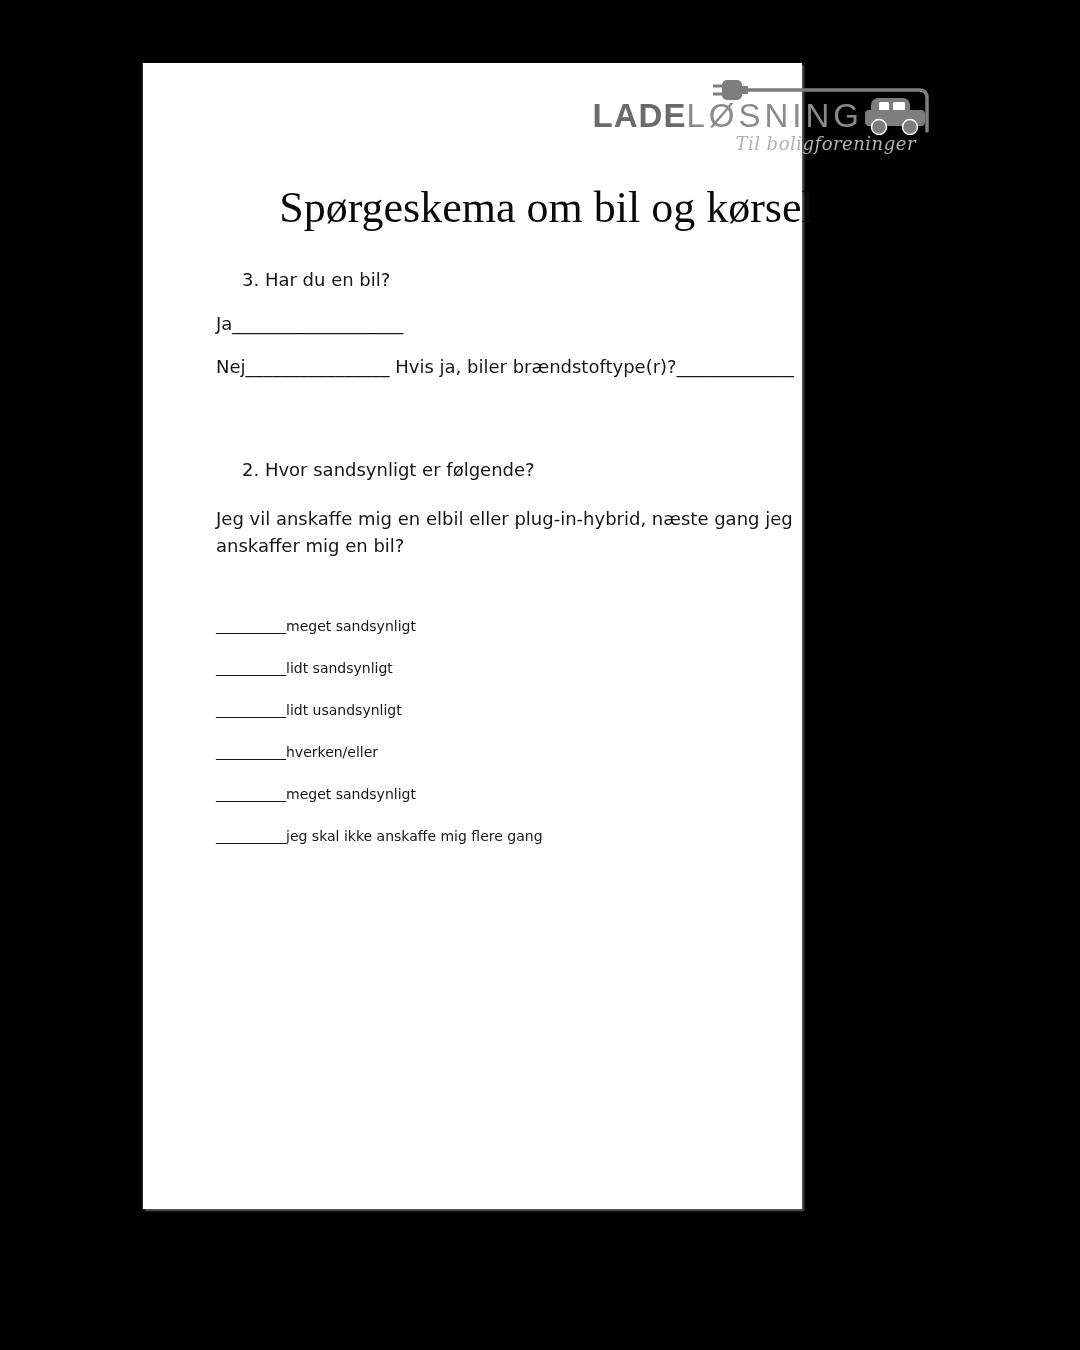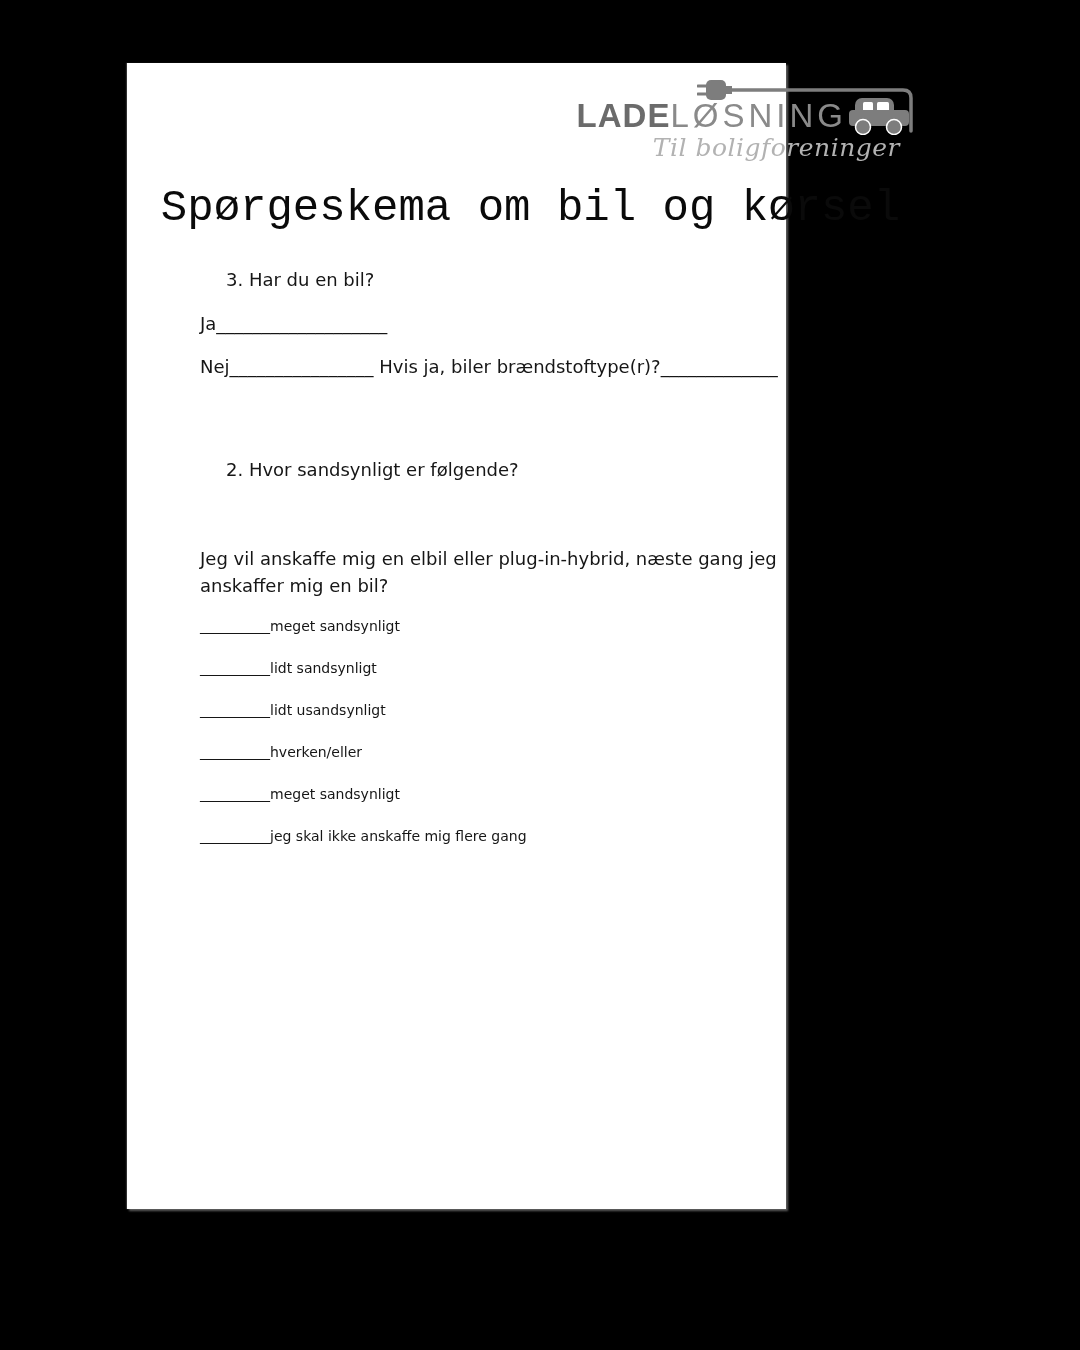--- a/index.html
+++ b/index.html
@@ -5,68 +5,68 @@
   html, body { margin: 0; padding: 0; }
   body {
     width: 1080px; height: 1350px;
     background: #000000;
     position: relative;
     overflow: hidden;
     font-family: "DejaVu Sans", sans-serif;
   }
   .page {
     position: absolute;
-    left: 127px; top: 63px;
+    left: 143px; top: 63px;
     width: 659px; height: 1146px;
     background: #ffffff;
     box-shadow: 2px 2px 2px rgba(170,170,170,0.55), -1px 0 1px rgba(140,140,140,0.35);
   }
   
   .logo-wrap { position: absolute; left: 0; top: 0; width: 807px; height: 110px; }
   .cable-svg { position: absolute; left: 570px; top: 16px; width: 230px; height: 58px; }
   .car-svg   { position: absolute; left: 721px; top: 32px; width: 62px;  height: 40px; }
   .brand-text {
     position: absolute; top: 36px; right: 87px;
     font-family: "Liberation Sans", sans-serif;
     font-size: 33px; line-height: 33px;
     white-space: nowrap;
   }
   .brand-bold  { font-weight: 800; color: #6b6b6b; letter-spacing: 1px; }
   .brand-light { font-weight: 400; color: #8a8a8a; letter-spacing: 4px; }
   .brand-tagline {
     position: absolute; top: 70px; right: 34px;
     font-family: "DejaVu Serif", serif;
     font-style: italic;
-    font-size: 25px;
+    font-size: 18px;
     color: #b2b2b2;
     letter-spacing: 0.5px;
     white-space: nowrap;
   }
   
   .doc-title {
     position: absolute; left: 0; top: 121px; width: 807px;
     text-align: center;
-    font-family: Liberation Mono, monospace;
+    font-family: Liberation Serif, serif;
     font-size: 44px; line-height: 48px;
     color: #0a0a0a;
     white-space: nowrap;
   }
   
   .bodytext {
     position: absolute;
     font-size: 18px; line-height: 22px;
     color: #161616;
     white-space: nowrap;
   }
   .q-heading { left: 99px; }
   .q1-heading { top: 206px; }
   .ja-line   { left: 73px; top: 250px; }
   .nej-line  { left: 73px; top: 293px; }
   .q2-heading { top: 396px; }
-  .q2-intro  { left: 73px; top: 442px; line-height: 27px; margin-top: 40px; }
+  .q2-intro  { left: 73px; top: 442px; line-height: 27px; }
   .q2-intro span { display: block; }
   .options   { left: 73px; top: 553px; }
   .options p { margin: 0 0 21px 0; font-size: 14px; line-height: 21px; color: #161616; white-space: nowrap; }
 </style>
 </head>
 <body>
 
 <div class="page">
 
   <div class="logo-wrap">

